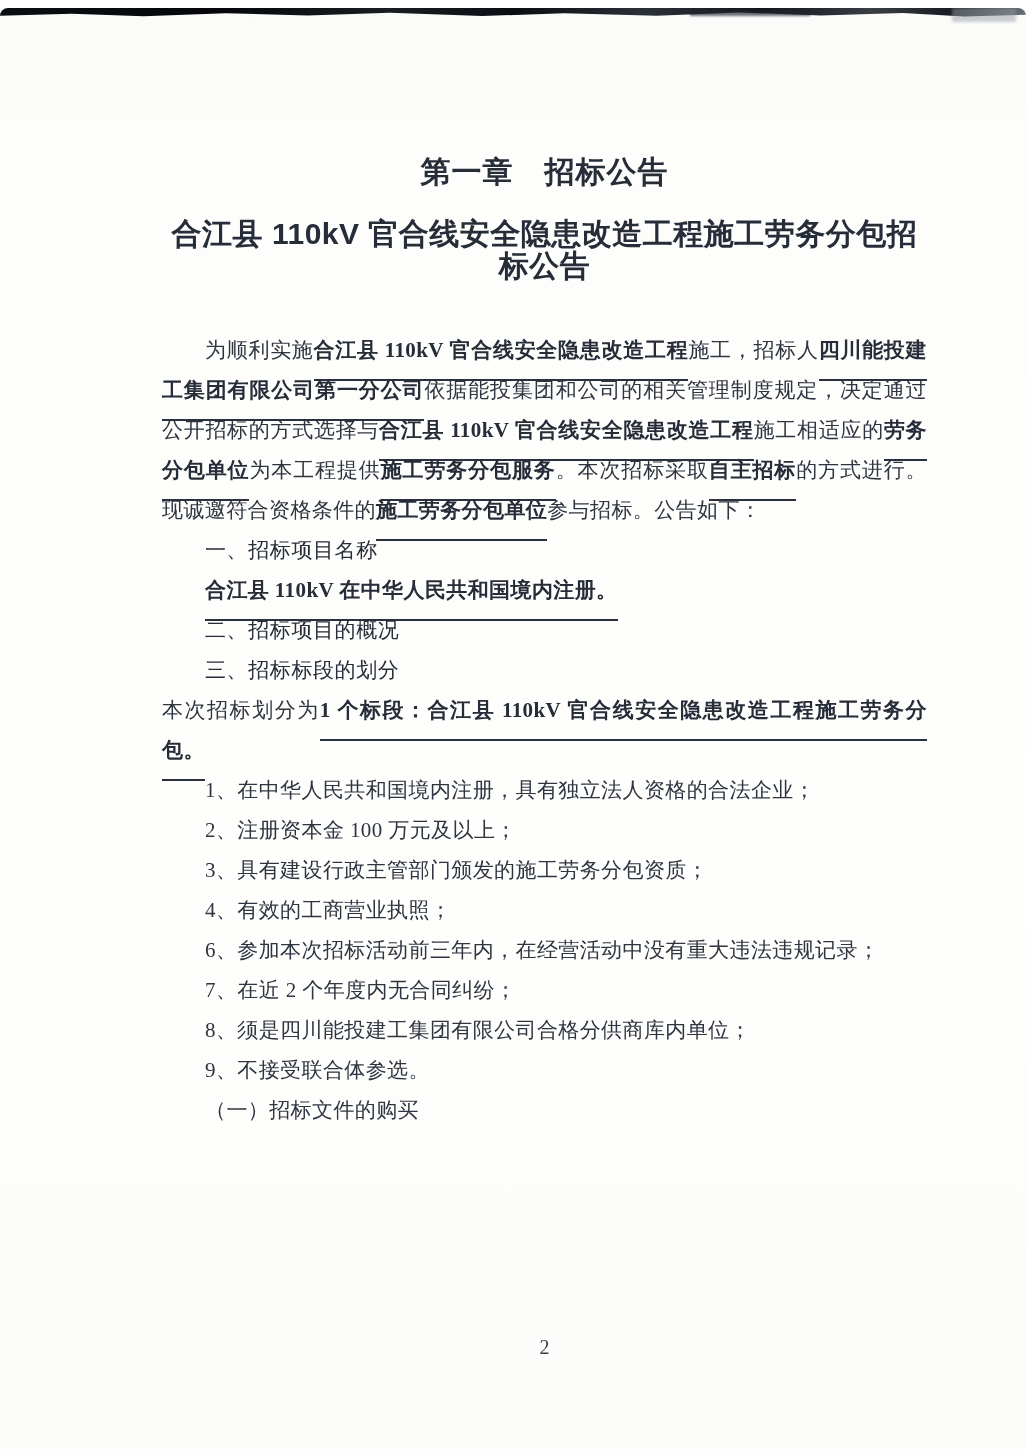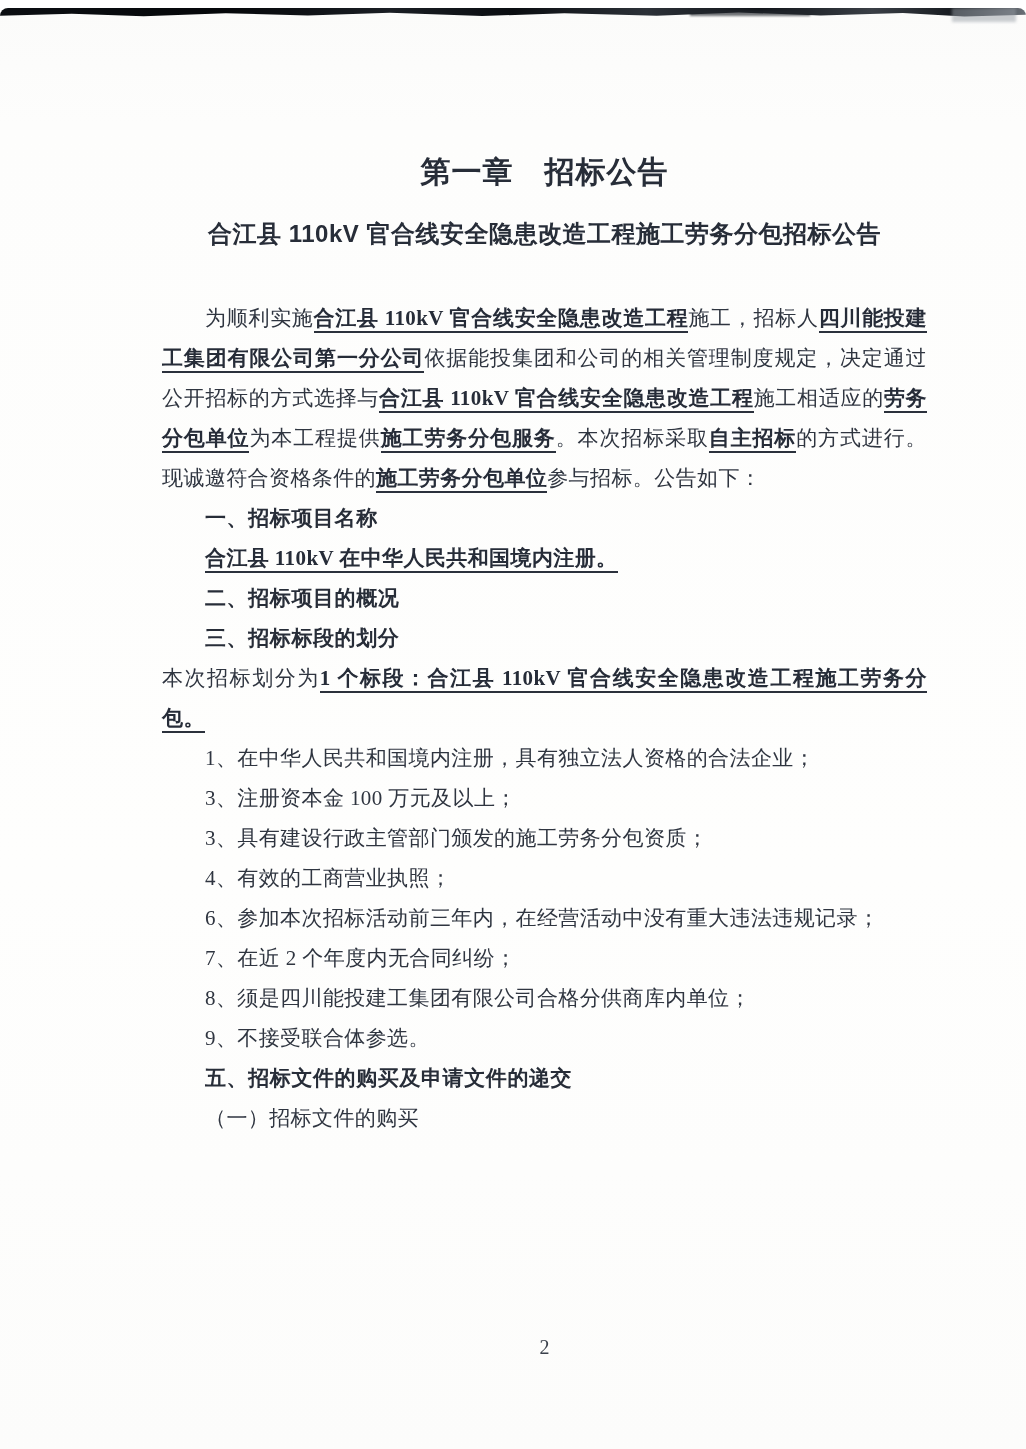--- a/index.html
+++ b/index.html
@@ -28,38 +28,38 @@
   }
   .chapter-title{
     margin:146px 99px 0 162px;
     font-family:"Liberation Sans","DejaVu Sans",sans-serif;
     font-weight:700;font-size:30px;line-height:36px;
     text-align:center;color:#272d38;letter-spacing:1px;
   }
   .announcement-title{
     margin:28px 99px 0 162px;
     font-family:"Liberation Sans","DejaVu Sans",sans-serif;
-    font-weight:700;font-size:24px;line-height:32px;
+    font-weight:700;font-size:30px;line-height:32px;
     text-align:center;color:#272d38;letter-spacing:.5px;
   }
   .body-text{
     margin:48px 99px 0 162px;width:765px;
     font-size:21px;line-height:40px;color:#2f3540;
     letter-spacing:.4px;
   }
   .para{margin:0;text-align:justify;}
   .para.noindent{text-indent:0;}
   .para.indent{text-indent:43px;}
   .para.heading{
     font-family:"Liberation Sans","DejaVu Sans",sans-serif;
-    font-weight:700;color:#272d38;text-indent:43px;text-align:left;
+    font-weight:400;color:#272d38;text-indent:43px;text-align:left;
     letter-spacing:.6px;
   }
   .b{font-weight:700;color:#262c38;}
-  .u{border-bottom:2px solid #2b313c;padding-bottom:1px;}
+  .u{border-bottom:2px solid #2b313c;padding-bottom:17px;}
   .page-number{
     position:absolute;top:1324px;left:162px;width:765px;
     text-align:center;font-size:20px;line-height:30px;color:#3a404b;
   }
 </style>
 </head>
 <body>
 
 <div class="page">
   <div class="scan-edge"></div>
@@ -71,25 +71,24 @@
   <h2 class="announcement-title">合江县 110kV 官合线安全隐患改造工程施工劳务分包招标公告</h2>
 
   <div class="body-text">
       <p class="para indent"><span>为顺利实施</span><span class="b u">合江县 110kV 官合线安全隐患改造工程</span><span>施工，招标人</span><span class="b u">四川能投建工集团有限公司第一分公司</span><span>依据能投集团和公司的相关管理制度规定，决定通过公开招标的方式选择与</span><span class="b u">合江县 110kV 官合线安全隐患改造工程</span><span>施工相适应的</span><span class="b u">劳务分包单位</span><span>为本工程提供</span><span class="b u">施工劳务分包服务</span><span>。本次招标采取</span><span class="b u">自主招标</span><span>的方式进行。现诚邀符合资格条件的</span><span class="b u">施工劳务分包单位</span><span>参与招标。公告如下：</span></p>
       <p class="para heading"><span>一、招标项目名称</span></p>
       <p class="para indent"><span class="b u">合江县 110kV 在中华人民共和国境内注册。 </span></p>
       <p class="para heading"><span>二、招标项目的概况</span></p>
       <p class="para heading"><span>三、招标标段的划分</span></p>
       <p class="para noindent"><span>本次招标划分为</span><span class="b u">1 个标段：合江县 110kV 官合线安全隐患改造工程施工劳务分包。</span></p>
       <p class="para indent"><span>1、在中华人民共和国境内注册，具有独立法人资格的合法企业；</span></p>
-      <p class="para indent"><span>3、注册资本金 100 万元及以上；</span></p>
+      <p class="para indent"><span>2、注册资本金 100 万元及以上；</span></p>
       <p class="para indent"><span>3、具有建设行政主管部门颁发的施工劳务分包资质；</span></p>
       <p class="para indent"><span>4、有效的工商营业执照；</span></p>
       <p class="para indent"><span>6、参加本次招标活动前三年内，在经营活动中没有重大违法违规记录；</span></p>
       <p class="para indent"><span>7、在近 2 个年度内无合同纠纷；</span></p>
       <p class="para indent"><span>8、须是四川能投建工集团有限公司合格分供商库内单位；</span></p>
       <p class="para indent"><span>9、不接受联合体参选。</span></p>
-      <p class="para heading"><span>五、招标文件的购买及申请文件的递交</span></p>
       <p class="para indent"><span>（一）招标文件的购买</span></p>
     </div>
 
   <div class="page-number">2</div>
 </div>
 
 </body></html>

